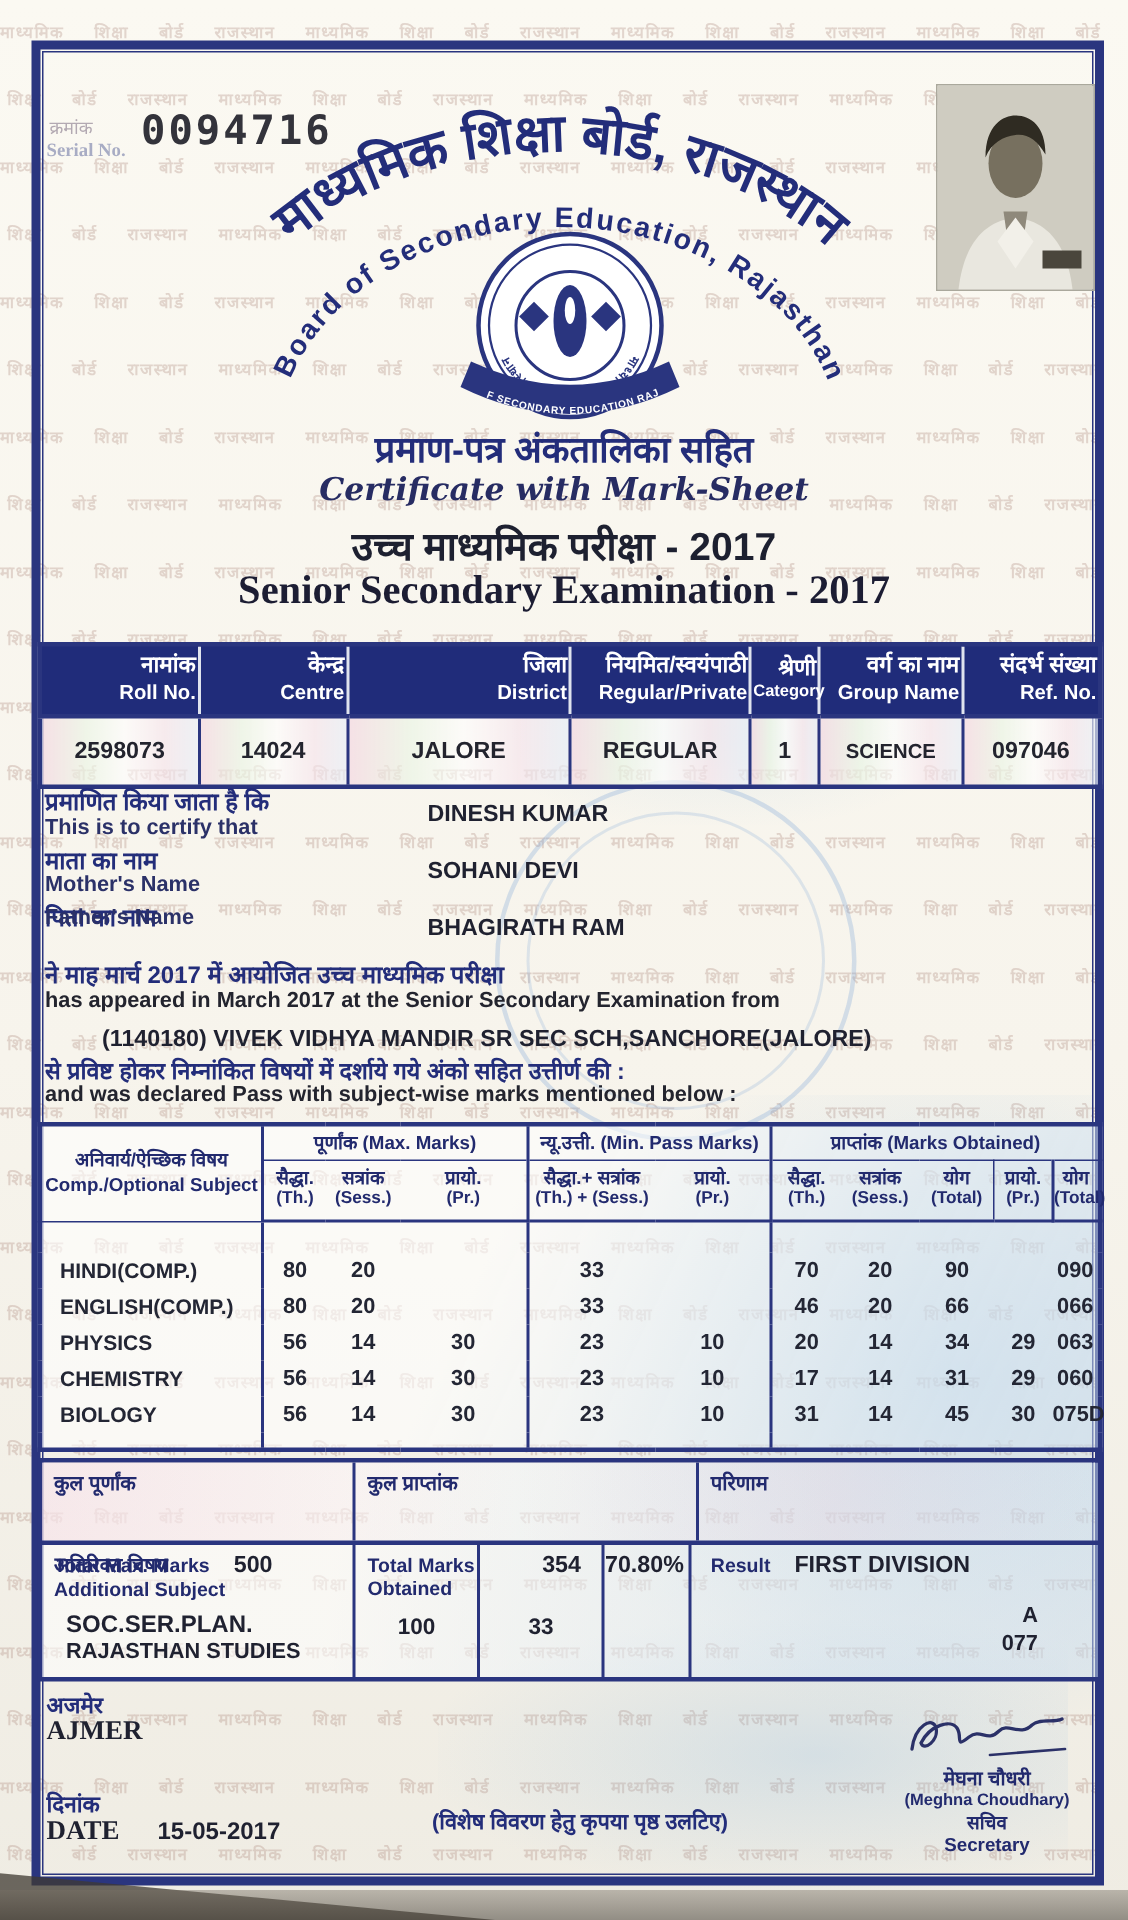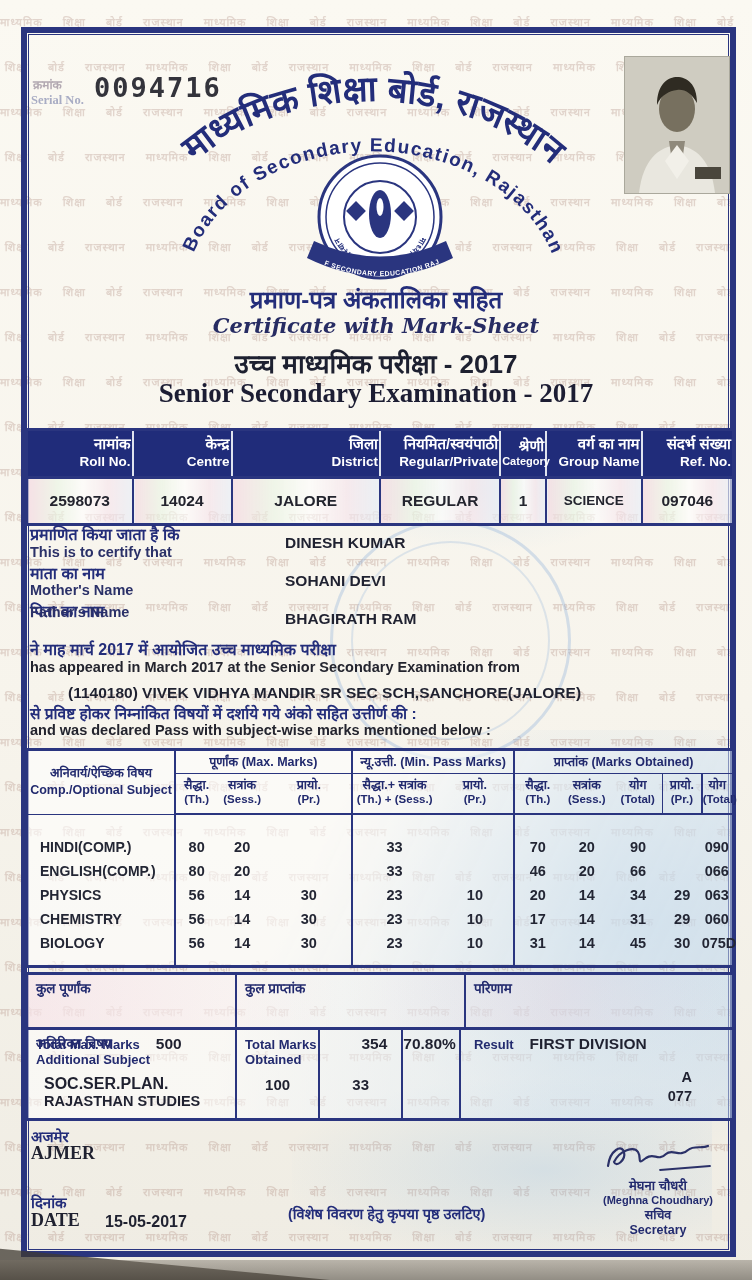--- a/index.html
+++ b/index.html
@@ -16,21 +16,21 @@
   .tint-blue2{right:40px;top:1080px;width:420px;height:180px;background:radial-gradient(ellipse at 60% 50%,rgba(150,190,225,.30),transparent 75%);}
   .tint-blue3{left:330px;top:430px;width:300px;height:120px;background:radial-gradient(ellipse at 50% 50%,rgba(160,200,230,.18),transparent 75%);}
   .shadow-bottom{position:absolute;left:0;top:1260px;width:752px;height:20px;z-index:3;
     background:linear-gradient(180deg,rgba(120,112,100,.45),rgba(70,64,55,.55));}
   .corner-wedge{position:absolute;left:0;top:1232px;width:330px;height:48px;z-index:3;opacity:.75;
     background:#3f3a31;clip-path:polygon(0 100%,0 35%,100% 100%);}
   
   .frame{position:absolute;left:21px;top:27px;width:703px;height:1218px;border:6px solid #2a357f;z-index:2;pointer-events:none;}
   .frame::after{content:"";position:absolute;inset:1px;border:1.5px solid #2a357f;}
   
-  .serial-label-hi{position:absolute;left:33px;top:76px;font-size:12px;font-weight:bold;color:#9b8f9d;opacity:.75;z-index:2;text-align:right;}
+  .serial-label-hi{position:absolute;left:33px;top:76px;font-size:12px;font-weight:normal;color:#9b8f9d;opacity:.75;z-index:2;text-align:right;}
   .serial-label-en{position:absolute;left:31px;top:93px;font-size:12.5px;font-weight:bold;color:#8d93b5;opacity:.75;z-index:2;font-family:"Liberation Serif",serif;}
   .serial-number{position:absolute;left:94px;top:72px;font-size:27px;font-weight:bold;letter-spacing:2px;color:#33333b;z-index:2;font-family:"DejaVu Sans Mono",monospace;}
   
   .header-svg{position:absolute;left:135px;top:58px;width:480px;height:240px;z-index:2;}
   .arc-hi{font-size:35px;font-weight:bold;fill:#232d7a;}
   .arc-en{font-size:19px;font-weight:bold;fill:#232d7a;letter-spacing:1.5px;}
   .ring-txt{font-size:8px;font-weight:bold;fill:#2a357f;letter-spacing:1px;}
   .ribbon-txt{font-size:6.8px;font-weight:bold;fill:#ffffff;letter-spacing:.5px;}
   
   .photo{position:absolute;left:624px;top:56px;width:104px;height:136px;z-index:2;border:1px solid #aaa89c;

